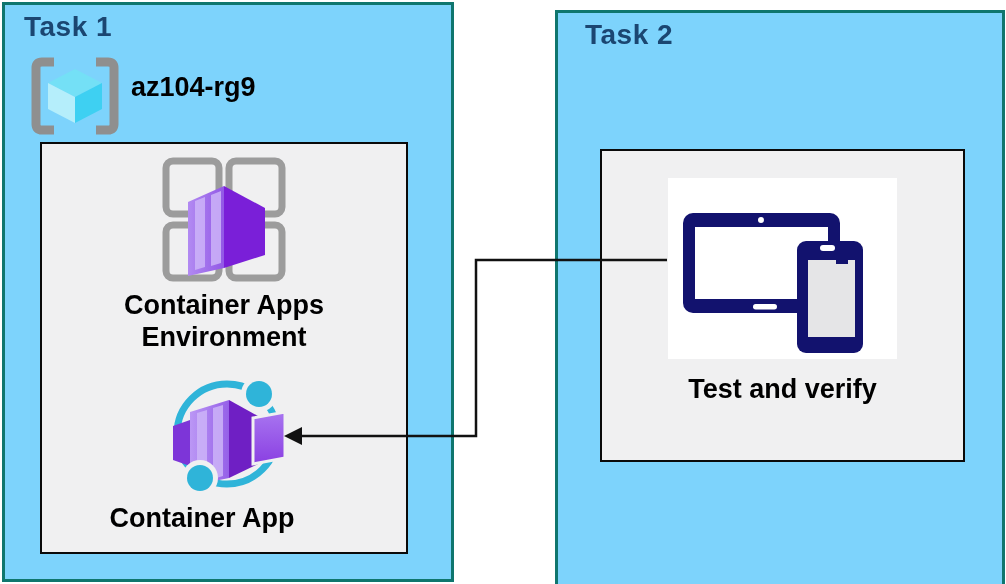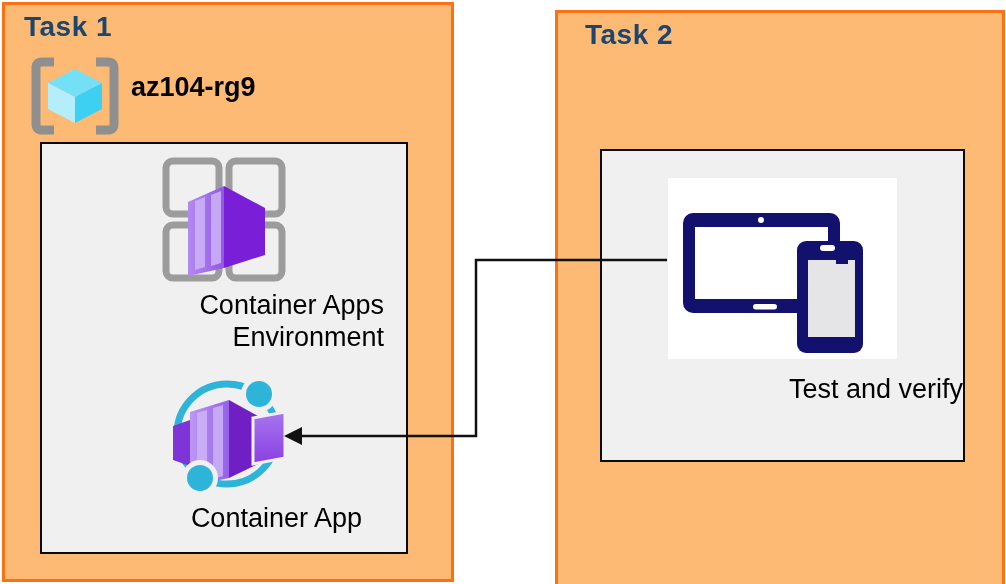--- a/index.html
+++ b/index.html
@@ -1,21 +1,21 @@
 <!DOCTYPE html>
 <html><head>
 <meta charset="utf-8">
 <style>
   html,body{margin:0;padding:0;}
   body{
     width:1006px;height:584px;position:relative;background:#ffffff;
     font-family:"Liberation Sans","DejaVu Sans",sans-serif;overflow:hidden;
   }
   .task-box{
-    position:absolute;background:#fdba74;border:3px solid #f97316;box-sizing:border-box;
+    position:absolute;background:#7dd3fc;border:3px solid #0f766e;box-sizing:border-box;
   }
   #task1-box{left:2px;top:2px;width:452px;height:580px;}
   #task2-box{left:555px;top:10px;width:450px;height:580px;}
   .task-title{
     position:absolute;font-size:28px;font-weight:bold;color:#1b4671;margin:0;
     letter-spacing:0.5px;
   }
   #task1-title{left:19px;top:6px;}
   #task2-title{left:27px;top:6px;}
   .rg-row{position:absolute;left:23px;top:51px;width:380px;height:84px;}
@@ -26,21 +26,21 @@
   }
   .panel{
     position:absolute;background:#f0f0f1;border:2px solid #0a0a0a;box-sizing:border-box;
   }
   #task1-panel{left:35px;top:137px;width:368px;height:412px;}
   #task2-panel{left:42px;top:136px;width:365px;height:313px;padding-left:8px;}
   .icon-abs{position:absolute;}
   #env-icon{left:116px;top:8px;}
   #app-icon{left:121px;top:226px;}
   .diagram-label{
-    position:absolute;font-size:27px;font-weight:normal;color:#000000;text-align:right;
+    position:absolute;font-size:27px;font-weight:bold;color:#000000;text-align:center;
     line-height:1.18;
   }
   #environment-label{left:22px;top:146px;width:320px;}
   #container-app-label{left:0px;top:359px;width:320px;}
   #test-label{left:0px;top:223px;width:361px;}
   .device-card{
     position:absolute;left:66px;top:27px;width:229px;height:181px;background:#ffffff;
   }
   #connector-layer{
     position:absolute;left:0;top:0;width:1006px;height:584px;z-index:10;pointer-events:none;

